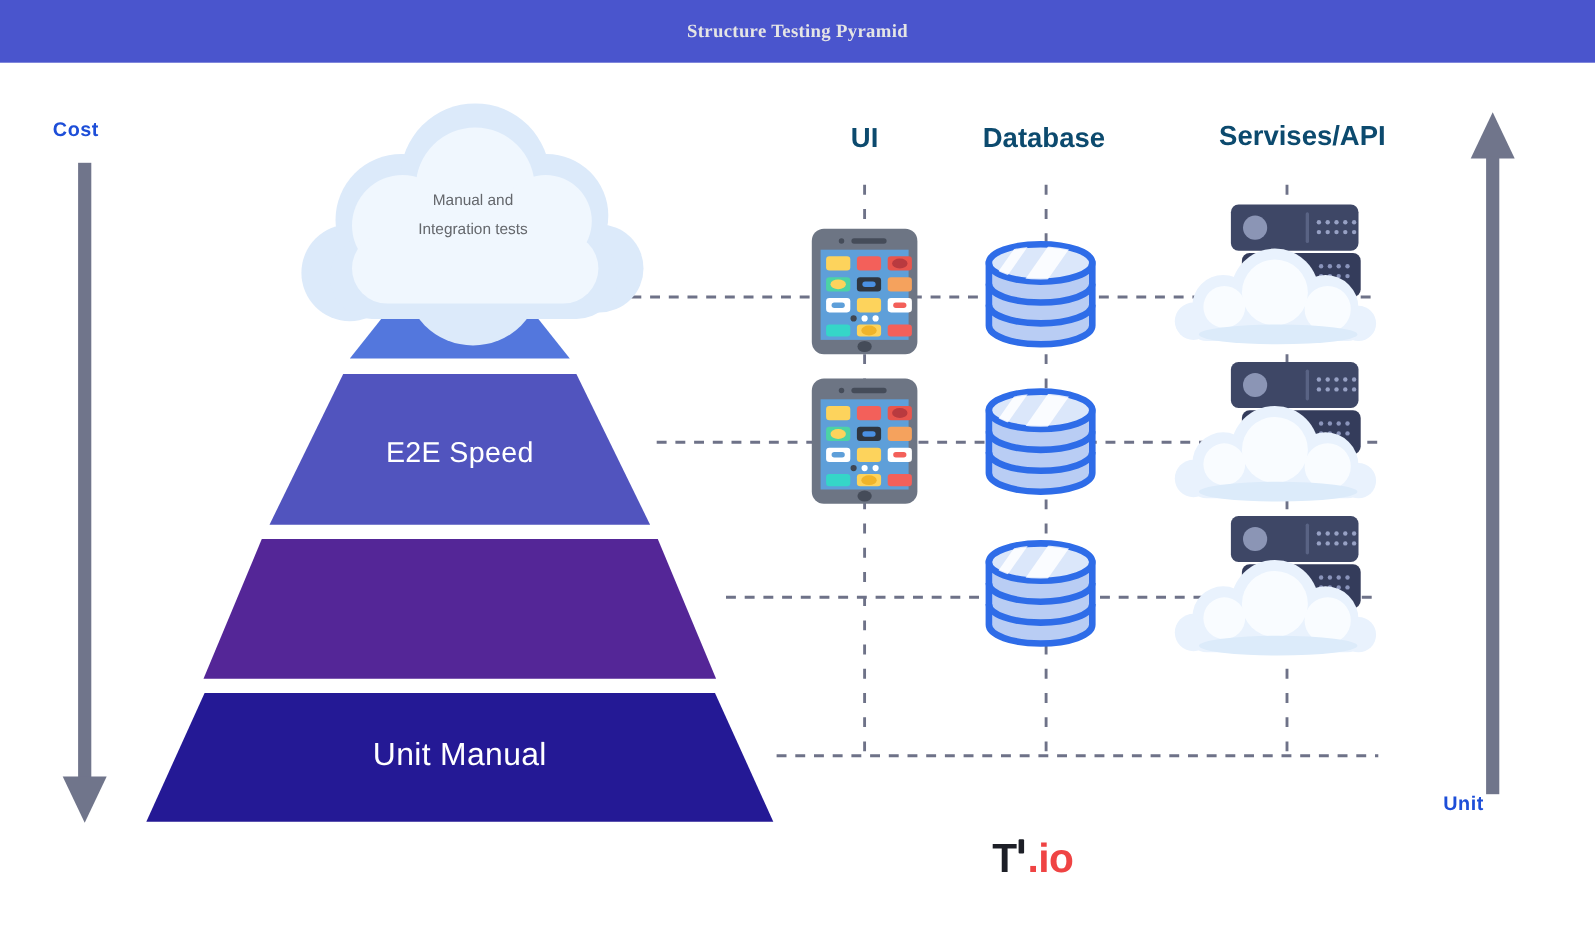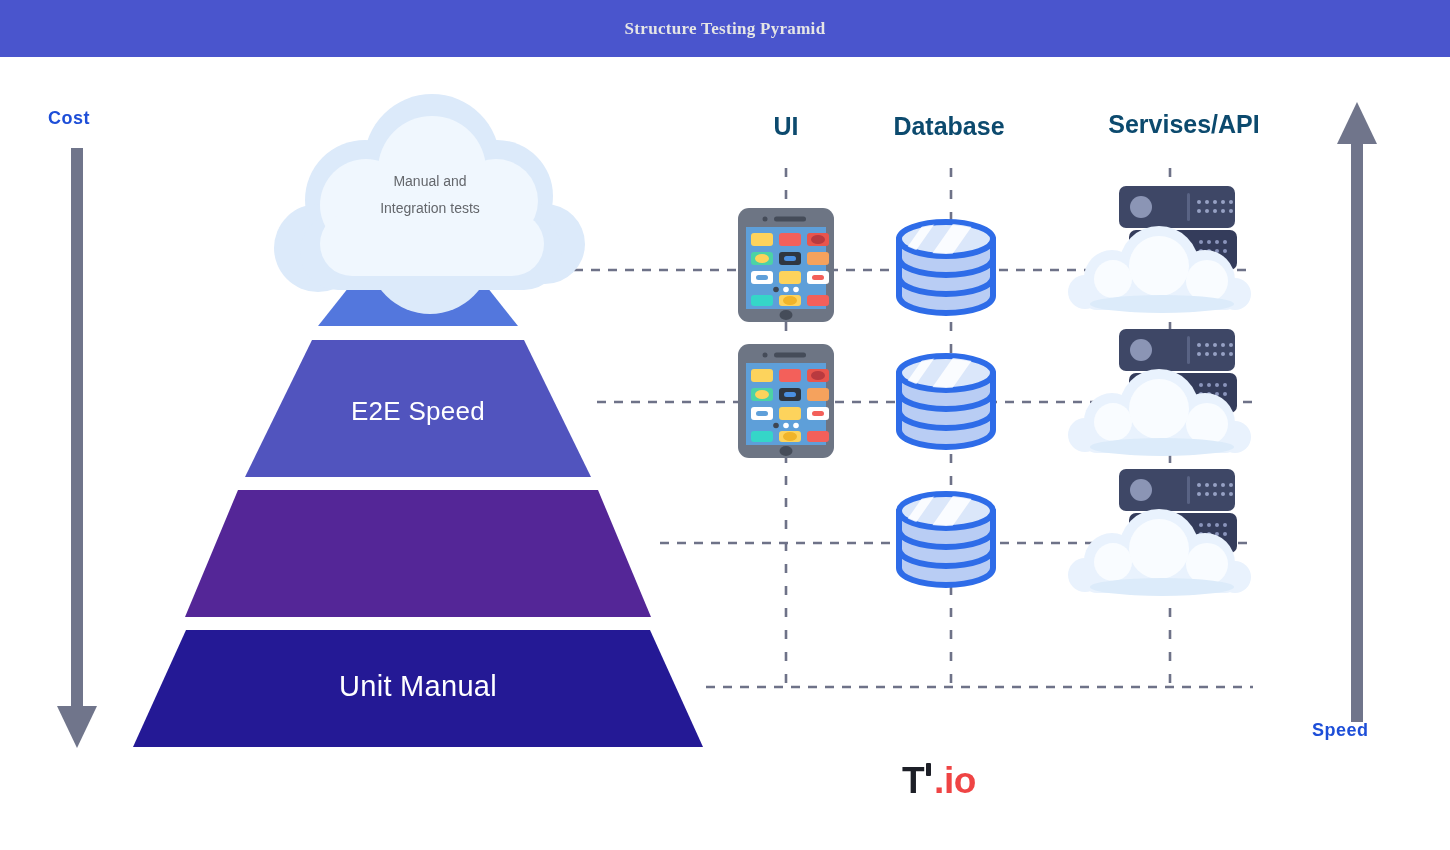--- a/index.html
+++ b/index.html
@@ -182,21 +182,21 @@
 
     <use href="#phone" x="736" y="343" width="100" height="116"></use>
     <use href="#db" x="891" y="348" width="110" height="108"></use>
     <use href="#srvcloud" x="1067" y="323" width="190" height="150"></use>
 
     <use href="#db" x="891" y="486" width="110" height="108"></use>
     <use href="#srvcloud" x="1067" y="463" width="190" height="150"></use>
   </svg>
 
   <div class="abs axis-label" style="left:48px;top:108px;">Cost</div>
-  <div class="abs axis-label" style="left:1312px;top:720px;">Speed</div>
+  <div class="abs axis-label" style="left:1312px;top:720px;">Unit</div>
 
   <div class="abs col-label" style="left:746px;top:112px;width:80px;">UI</div>
   <div class="abs col-label" style="left:869px;top:112px;width:160px;">Database</div>
   <div class="abs col-label" style="left:1084px;top:110px;width:200px;">Servises/API</div>
 
   <div class="abs cloud-label" style="left:295px;top:168px;width:270px;">
     <div>Manual and</div>
     <div>Integration tests</div>
   </div>
 

